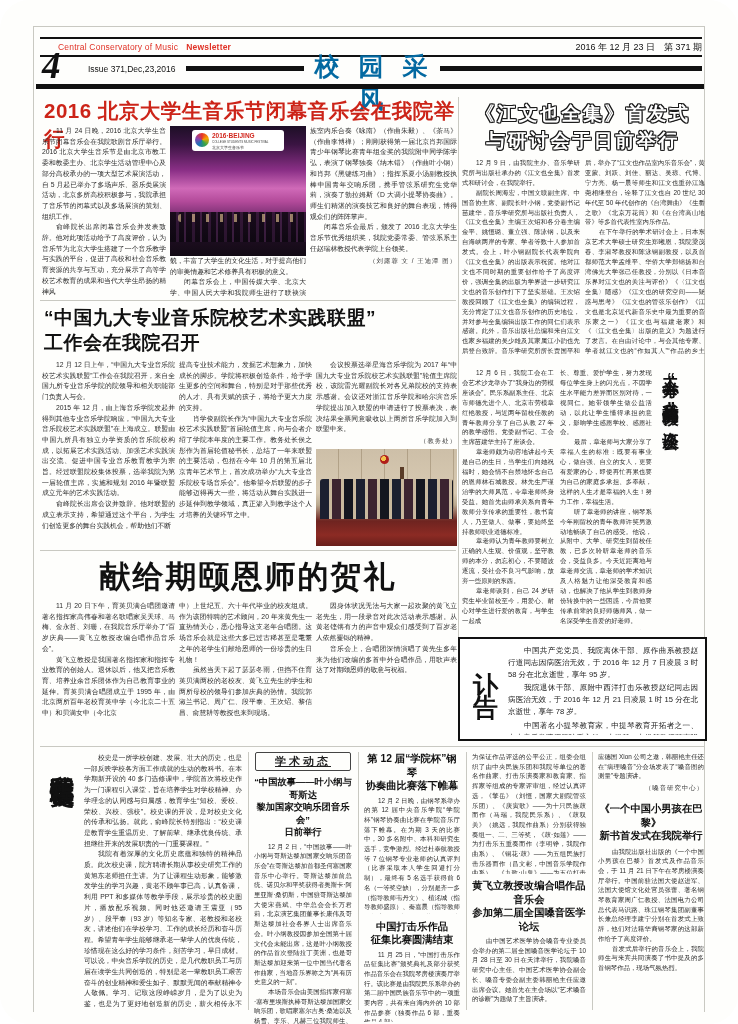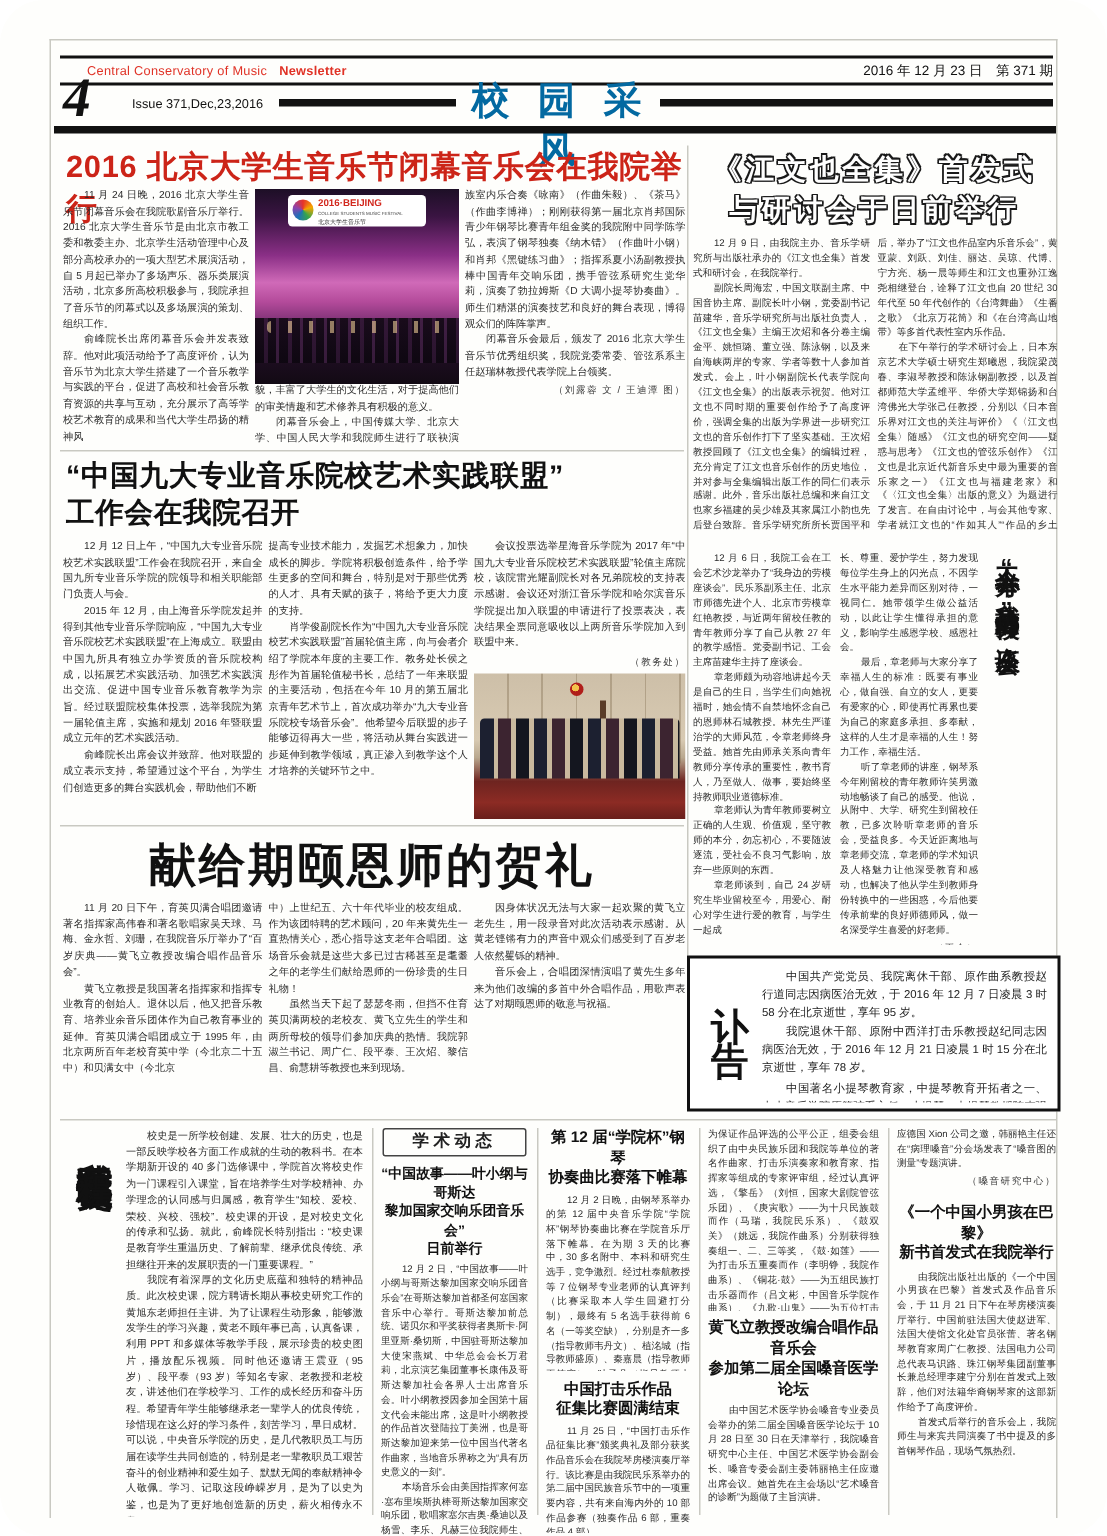--- a/index.html
+++ b/index.html
@@ -180,21 +180,21 @@
   <div class="abs col bt" style="left:84px;top:753px;width:158px;height:258px;">
     <div>
         <p class="para">校史是一所学校创建、发展、壮大的历史，也是一部反映学校各方面工作成就的生动的教科书。在本学期新开设的 40 多门选修课中，学院首次将校史作为一门课程引入课堂，旨在培养学生对学校精神、办学理念的认同感与归属感，教育学生“知校、爱校、荣校、兴校、强校”。校史课的开设，是对校史文化的传承和弘扬。就此，俞峰院长特别指出：“校史课是教育学生重温历史、了解前辈、继承优良传统、承担继往开来的发展职责的一门重要课程。”</p>
         <p class="para">我院有着深厚的文化历史底蕴和独特的精神品质。此次校史课，院方聘请长期从事校史研究工作的黄旭东老师担任主讲。为了让课程生动形象，能够激发学生的学习兴趣，黄老不顾年事已高，认真备课，利用 PPT 和多媒体等教学手段，展示珍贵的校史图片，播放配乐视频。同时他还邀请王震亚（95 岁）、段平泰（93 岁）等知名专家、老教授和老校友，讲述他们在学校学习、工作的成长经历和奋斗历程。希望青年学生能够继承老一辈学人的优良传统，珍惜现在这么好的学习条件，刻苦学习，早日成材。可以说，中央音乐学院的历史，是几代教职员工与历届在读学生共同创造的，特别是老一辈教职员工艰苦奋斗的创业精神和爱生如子、默默无闻的奉献精神令人敬佩。学习、记取这段峥嵘岁月，是为了以史为鉴，也是为了更好地创造新的历史，薪火相传永不息。</p>
       </div>
 
   </div>
   <div class="gline abs" style="left:248px;top:752px;width:1px;height:258px;"></div>
 
   <div class="abs" style="left:254px;top:752px;width:98px;">
-    <div style="border:1.5px solid #444;border-radius:2px;width:94px;height:17px;margin:0 auto;text-align:center;font-weight:bold;font-size:11px;line-height:17px;letter-spacing:3px;color:#222;">学术动态</div>
+    <div style="border:1.5px solid #444;border-radius:2px;width:94px;height:17px;margin:0 auto;text-align:center;font-weight:bold;font-size:11px;line-height:17px;letter-spacing:3px;color:#222;text-decoration:underline;">学术动态</div>
     <div class="h-xs" style="margin-top:5px;">“中国故事——叶小纲与哥斯达
 黎加国家交响乐团音乐会”
 日前举行</div>
     <div class="col bt3" style="width:98px;height:190px;margin-top:3px;">
       <div>
           <p class="para">12 月 2 日，“中国故事——叶小纲与哥斯达黎加国家交响乐团音乐会”在哥斯达黎加首都圣何塞国家音乐中心举行。哥斯达黎加前总统、诺贝尔和平奖获得者奥斯卡·阿里亚斯·桑切斯，中国驻哥斯达黎加大使宋燕斌、中华总会会长万君莉，北京演艺集团董事长康伟及哥斯达黎加社会各界人士出席音乐会。叶小纲教授因参加全国第十届文代会未能出席，这是叶小纲教授的作品首次登陆拉丁美洲，也是哥斯达黎加迎来第一位中国当代著名作曲家，当地音乐界称之为“具有历史意义的一刻”。</p>
           <p class="para">本场音乐会由美国指挥家何塞·塞布里埃斯执棒哥斯达黎加国家交响乐团，歌唱家塞尔吉奥·桑迪以及杨雪、李乐、凡赫三位我院师生、校友共同演绎了叶小纲的《锦绣天府》《星光》《生命之歌》三部交响作品。</p>
         </div>
 
     </div>

